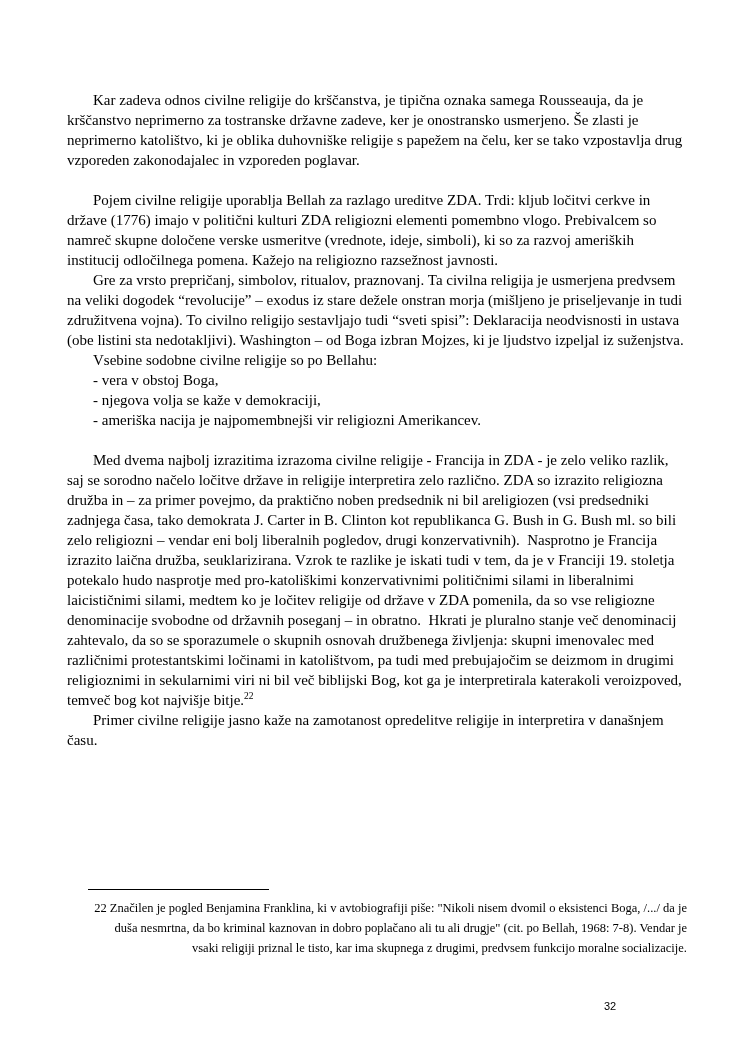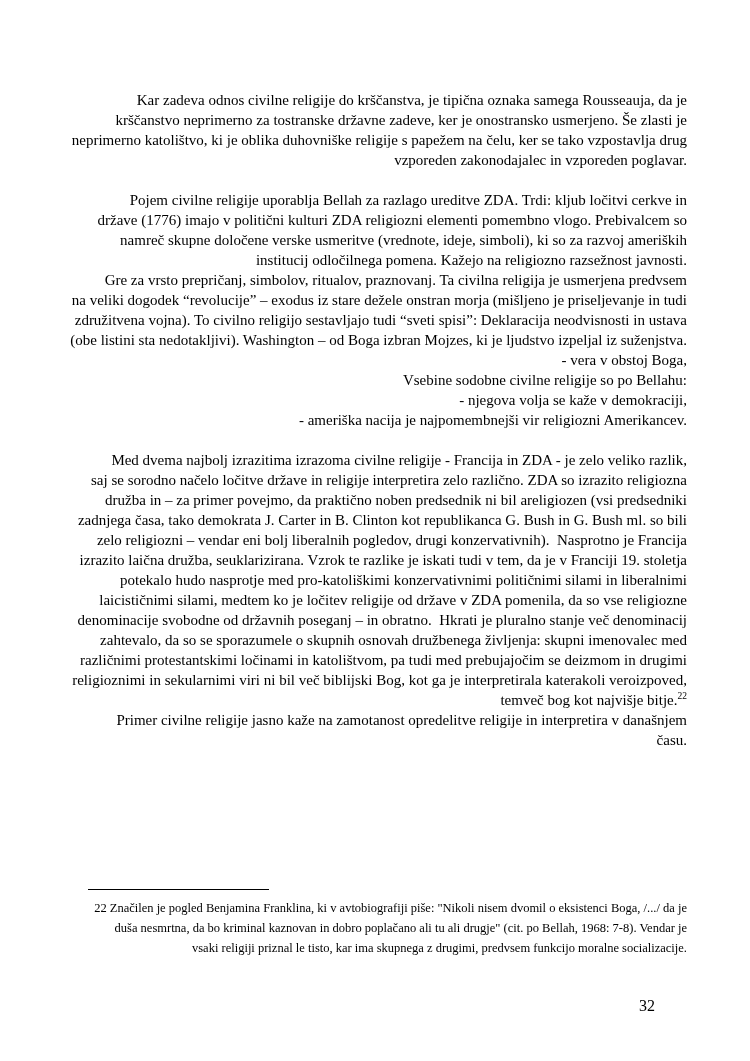--- a/index.html
+++ b/index.html
@@ -16,21 +16,21 @@
     position: absolute;
     left: 67px;
     top: 90px;
     width: 620px;
   }
   .para {
     margin: 0;
     font-size: 15px;
     line-height: 20px;
     text-indent: 26px;
-    text-align: right;
+    text-align: left;
     white-space: pre-wrap;
   }
   .blank { height: 20px; }
   .fnref {
     font-size: 9.5px;
     line-height: 0;
     vertical-align: 6px;
   }
   .footnote-area {
     position: absolute;
@@ -47,39 +47,39 @@
   .footnote {
     margin: 8px 0 0 0;
     padding-left: 38px;
     text-indent: -12px;
     font-size: 12.5px;
     line-height: 20px;
     text-align: right;
   }
   .page-number {
     position: absolute;
-    left: 639px;
+    left: 604px;
     top: 998px;
-    font-family: Liberation Serif, serif;
-    font-size: 16px;
+    font-family: Liberation Sans, sans-serif;
+    font-size: 11px;
     line-height: 16px;
   }
 </style>
 </head>
 <body>
 
 <div class="page">
 
   <div class="body-text">
     <p class="para">Kar zadeva odnos civilne religije do krščanstva, je tipična oznaka samega Rousseauja, da je krščanstvo neprimerno za tostranske državne zadeve, ker je onostransko usmerjeno. Še zlasti je neprimerno katolištvo, ki je oblika duhovniške religije s papežem na čelu, ker se tako vzpostavlja drug vzporeden zakonodajalec in vzporeden poglavar.</p>
     <div class="blank"></div>
     <p class="para">Pojem civilne religije uporablja Bellah za razlago ureditve ZDA. Trdi: kljub ločitvi cerkve in države (1776) imajo v politični kulturi ZDA religiozni elementi pomembno vlogo. Prebivalcem so namreč skupne določene verske usmeritve (vrednote, ideje, simboli), ki so za razvoj ameriških institucij odločilnega pomena. Kažejo na religiozno razsežnost javnosti.</p>
     <p class="para">Gre za vrsto prepričanj, simbolov, ritualov, praznovanj. Ta civilna religija je usmerjena predvsem na veliki dogodek “revolucije” – exodus iz stare dežele onstran morja (mišljeno je priseljevanje in tudi združitvena vojna). To civilno religijo sestavljajo tudi “sveti spisi”: Deklaracija neodvisnosti in ustava (obe listini sta nedotakljivi). Washington – od Boga izbran Mojzes, ki je ljudstvo izpeljal iz suženjstva.</p>
+    <p class="para">Vsebine sodobne civilne religije so po Bellahu:</p>
     <p class="para">- vera v obstoj Boga,</p>
-    <p class="para">Vsebine sodobne civilne religije so po Bellahu:</p>
     <p class="para">- njegova volja se kaže v demokraciji,</p>
     <p class="para">- ameriška nacija je najpomembnejši vir religiozni Amerikancev.</p>
     <div class="blank"></div>
     <p class="para"><span>Med dvema najbolj izrazitima izrazoma civilne religije - Francija in ZDA - je zelo veliko razlik, saj se sorodno načelo ločitve države in religije interpretira zelo različno. ZDA so izrazito religiozna družba in – za primer povejmo, da praktično noben predsednik ni bil areligiozen (vsi predsedniki zadnjega časa, tako demokrata J. Carter in B. Clinton kot republikanca G. Bush in G. Bush ml. so bili zelo religiozni – vendar eni bolj liberalnih pogledov, drugi konzervativnih).  Nasprotno je Francija izrazito laična družba, seuklarizirana. Vzrok te razlike je iskati tudi v tem, da je v Franciji 19. stoletja potekalo hudo nasprotje med pro-katoliškimi konzervativnimi političnimi silami in liberalnimi laicističnimi silami, medtem ko je ločitev religije od države v ZDA pomenila, da so vse religiozne denominacije svobodne od državnih poseganj – in obratno.  Hkrati je pluralno stanje več denominacij zahtevalo, da so se sporazumele o skupnih osnovah družbenega življenja: skupni imenovalec med različnimi protestantskimi ločinami in katolištvom, pa tudi med prebujajočim se deizmom in drugimi religioznimi in sekularnimi viri ni bil več biblijski Bog, kot ga je interpretirala katerakoli veroizpoved, temveč bog kot najvišje bitje.</span><sup class="fnref">22</sup></p>
     <p class="para">Primer civilne religije jasno kaže na zamotanost opredelitve religije in interpretira v današnjem času.</p>
   </div>
 
   <div class="footnote-area">
     <div class="footnote-rule"></div>
     <p class="footnote"><span>22</span> <span>Značilen je pogled Benjamina Franklina, ki v avtobiografiji piše: "Nikoli nisem dvomil o eksistenci Boga, /.../ da je duša nesmrtna, da bo kriminal kaznovan in dobro poplačano ali tu ali drugje" (cit. po Bellah, 1968: 7-8). Vendar je vsaki religiji priznal le tisto, kar ima skupnega z drugimi, predvsem funkcijo moralne socializacije.</span></p>

